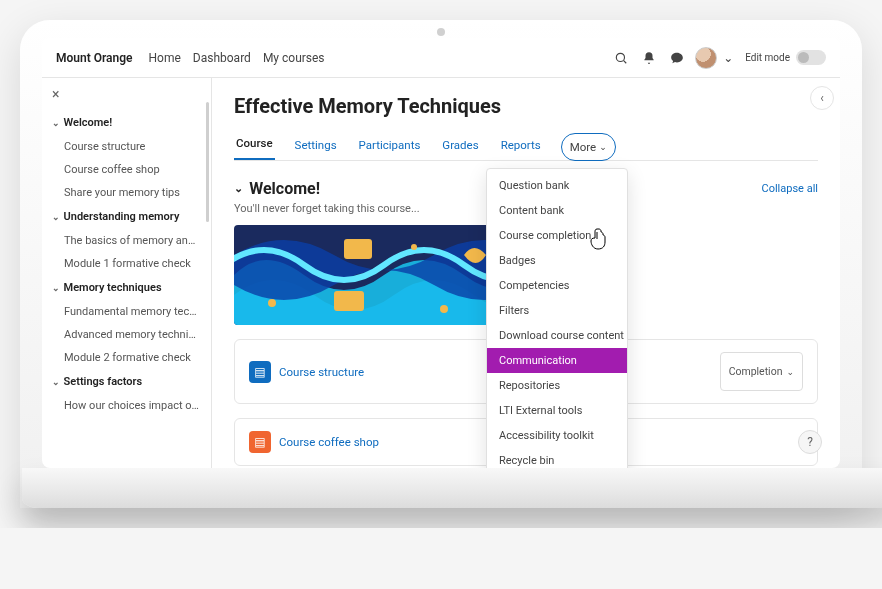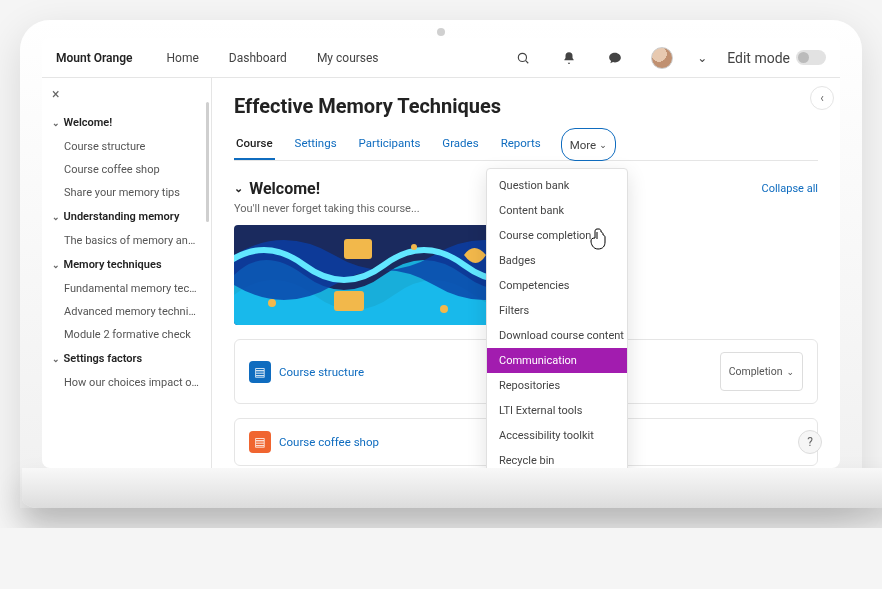--- a/index.html
+++ b/index.html
@@ -3,41 +3,41 @@
 <meta charset="utf-8">
 <style>
   *{box-sizing:border-box;margin:0;padding:0;font-family:-apple-system,BlinkMacSystemFont,"Segoe UI",Roboto,Helvetica,Arial,sans-serif;}
   body{background:#f5f5f5;display:flex;justify-content:center;align-items:flex-start;padding:20px;}
   .laptop{width:842px;background:linear-gradient(#fff,#f0f0f0);border-radius:30px 30px 0 0;padding:18px 22px 0;box-shadow:0 12px 40px rgba(0,0,0,.12);position:relative;}
   .cam{position:absolute;top:8px;left:50%;transform:translateX(-50%);width:8px;height:8px;border-radius:50%;background:#d0d0d0;}
   .screen{background:#fff;border-radius:8px;height:430px;overflow:hidden;position:relative;}
   .base{width:882px;height:40px;margin-left:-20px;margin-top:0;border-radius:0 0 16px 16px/0 0 10px 10px;background:linear-gradient(#f8f8f8,#e8e8e8 60%,#dcdcdc);box-shadow:0 18px 30px rgba(0,0,0,.18);}
 
   
-  .topnav{height:40px;border-bottom:1px solid #e5e5e5;display:flex;align-items:center;padding:0 14px;font-size:12px;color:#444;gap:18px;}
+  .topnav{height:40px;border-bottom:1px solid #e5e5e5;display:flex;align-items:center;padding:0 14px;font-size:12px;color:#444;}
   .brand{font-weight:600;margin-right:16px;color:#222;}
   .nav-link{margin-right:12px;cursor:pointer;}
   .nav-spacer{flex:1;}
   .top-icon{width:28px;height:28px;display:flex;align-items:center;justify-content:center;color:#444;cursor:pointer;}
   .avatar{width:22px;height:22px;border-radius:50%;background:radial-gradient(circle at 35% 30%,#e7c9b0 40%,#c09070 41%);margin:0 4px;border:1px solid #ccc;}
-  .edit-group{display:flex;align-items:center;gap:6px;font-size:14px;color:#444;}
+  .edit-group{display:flex;align-items:center;gap:6px;margin-left:10px;font-size:10px;color:#444;}
   .toggle{width:30px;height:15px;border-radius:10px;background:#e2e2e2;position:relative;}
   .toggle::after{content:"";position:absolute;width:11px;height:11px;background:#bbb;border-radius:50%;top:2px;left:2px;}
 
   .body{display:flex;height:calc(100% - 40px);}
   .sidebar{width:170px;border-right:1px solid #e5e5e5;font-size:11px;color:#444;overflow:hidden;position:relative;}
   .side-scroll{position:absolute;right:2px;top:24px;width:3px;height:120px;background:#cfcfcf;border-radius:2px;}
   .close-x{padding:8px 10px;cursor:pointer;font-size:14px;color:#666;}
   .section-head{display:flex;align-items:center;gap:4px;padding:6px 10px;font-weight:600;color:#222;cursor:pointer;}
   .section-head .chev{font-size:9px;color:#666;}
   .s-item{padding:5px 10px 5px 22px;color:#555;cursor:pointer;white-space:nowrap;overflow:hidden;text-overflow:ellipsis;}
 
   .main{flex:1;padding:16px 22px 0;position:relative;overflow:hidden;}
   .page-title{font-size:20px;font-weight:700;color:#222;margin-bottom:10px;}
-  .tabs{display:flex;gap:18px;font-size:11.5px;border-bottom:1px solid #e5e5e5;position:relative;}
+  .tabs{display:flex;gap:18px;font-size:11.5px;border-bottom:1px solid #e5e5e5;position:relative;align-items:flex-end;}
   .tab{padding:8px 2px;cursor:pointer;color:#0f6cbf;}
   .tab.active{color:#222;border-bottom:2px solid #0f6cbf;font-weight:500;}
   .tab.more{border:1px solid #0f6cbf;padding:6px 8px;border-radius:14px;color:#444;display:flex;align-items:center;gap:3px;margin-bottom:-1px;}
 
   .welcome-row{display:flex;align-items:center;justify-content:space-between;margin-top:18px;}
   .welcome-h{display:flex;align-items:center;gap:6px;font-size:16px;font-weight:700;color:#222;}
   .collapse-all{font-size:11px;color:#0f6cbf;cursor:pointer;}
   .sub{font-size:11px;color:#666;margin-top:4px;}
   .hero{margin-top:10px;height:100px;width:290px;border-radius:4px;overflow:hidden;}
   .hero svg{width:100%;height:100%;}
@@ -103,20 +103,21 @@
               <span>Welcome!</span>
             </div>
             <div class="s-item">Course structure</div>
             <div class="s-item">Course coffee shop</div>
             <div class="s-item">Share your memory tips</div>
             <div class="section-head">
               <span class="chev">⌄</span>
               <span>Understanding memory</span>
             </div>
             <div class="s-item">The basics of memory and ...</div>
+            <div class="s-item">Module 1 formative check</div>
             <div class="section-head">
               <span class="chev">⌄</span>
               <span>Memory techniques</span>
             </div>
             <div class="s-item">Fundamental memory tech...</div>
             <div class="s-item">Advanced memory techniq...</div>
             <div class="s-item">Module 2 formative check</div>
             <div class="section-head">
               <span class="chev">⌄</span>
               <span>Settings factors</span>

